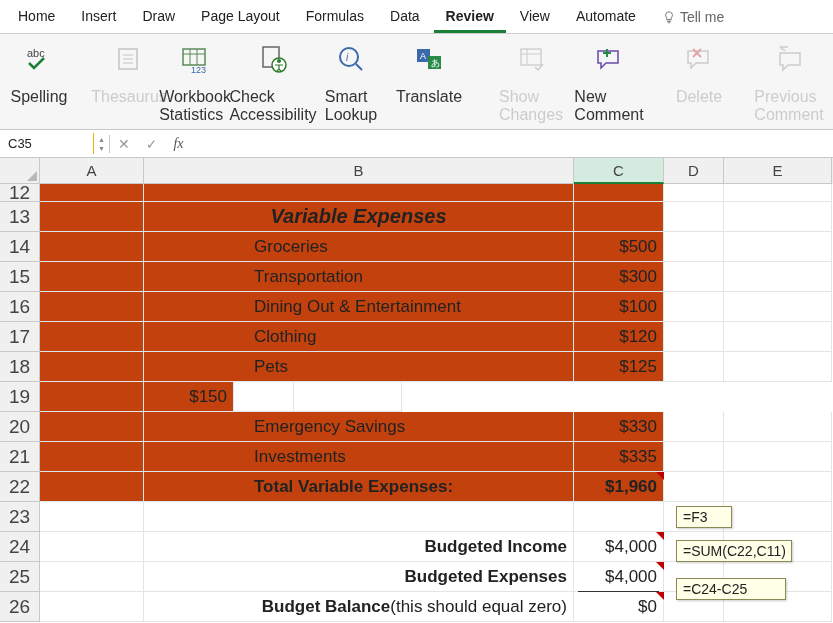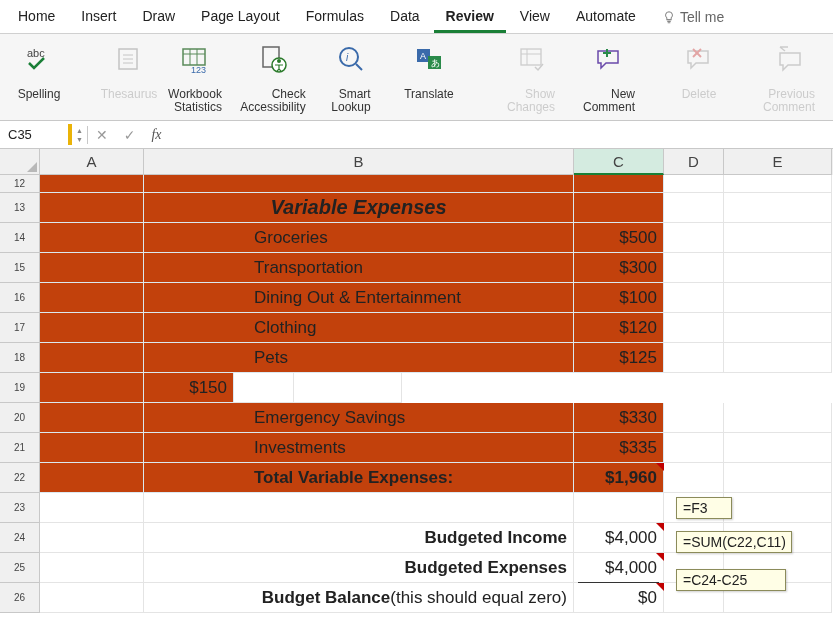--- a/index.html
+++ b/index.html
@@ -9,26 +9,26 @@
     .ribbon-tab { padding: 5px 12px 6px; cursor: pointer; border-bottom: 2px solid transparent; }
     .ribbon-tab.active { border-bottom: 3px solid #1a7f37; font-weight: 600; }
     .tellme { display: flex; align-items: center; gap: 4px; color: #666; }
     .bulb-icon { width: 14px; height: 14px; display: inline-block; }
     
     .ribbon-commands { display: flex; align-items: flex-start; padding: 6px 10px 4px; background: #f6f6f6; border-bottom: 1px solid #c8c8c8; gap: 8px; }
     .cmd-group { display: flex; flex-direction: column; align-items: center; gap: 12px; padding: 2px 8px; cursor: pointer; min-width: 58px; }
     .cmd-group.disabled { opacity: 0.45; cursor: default; margin-left: 24px; }
     .cmd-group.active { background: #d9d9d9; border-radius: 3px; padding: 2px 10px; }
     .cmd-icon { width: 34px; height: 34px; display: flex; align-items: center; justify-content: center; }
-    .cmd-label { font-size: 12px; text-align: right; line-height: 1.1; color: #333; }
+    .cmd-label { font-size: 16px; text-align: left; line-height: 1.1; color: #333; }
     .cmd-group.disabled .cmd-label { color: #999; }
     .sep { width: 1px; background: #d0d0d0; align-self: stretch; margin: 4px 2px; }
     
     .namebox-row { display: flex; align-items: center; border-bottom: 1px solid #c8c8c8; background: #fff; height: 28px; }
-    .namebox { width: 72px; padding: 3px 8px; border-right: 4px solid #eab308; font-size: 13px; }
+    .namebox { width: 94px; padding: 3px 8px; border-right: 1px solid #eab308; font-size: 13px; }
     .nb-stepper { display: flex; flex-direction: column; border-right: 1px solid #c8c8c8; }
     .nb-stepper span { font-size: 7px; line-height: 7px; color: #888; padding: 1px 4px; cursor: pointer; }
     .fx-cancel, .fx-enter, .fx-label { padding: 0 8px; color: #999; cursor: pointer; font-size: 14px; }
     .fx-label { font-style: italic; color: #555; font-family: "Times New Roman", serif; }
     .formula-input { flex: 1; padding: 3px 8px; border: none; outline: none; font-size: 13px; }
     
     .grid-wrapper { position: relative; }
     .grid-corner { position: absolute; left: 0; top: 0; width: 40px; height: 26px; background: #f0f0f0; border-right: 1px solid #c8c8c8; border-bottom: 1px solid #c8c8c8; }
     .grid-corner::after { content: ''; position: absolute; right: 2px; bottom: 2px; width: 0; height: 0; border-left: 10px solid transparent; border-bottom: 10px solid #b8b8b8; }
     
@@ -36,21 +36,21 @@
     .col-h { border-right: 1px solid #c8c8c8; border-bottom: 1px solid #c8c8c8; display: flex; align-items: center; justify-content: center; font-size: 15px; color: #444; }
     .col-h.active { background: #d4ebe0; border-bottom: 2px solid #1a7f37; }
     .col-A { width: 104px; }
     .col-B { width: 430px; }
     .col-C { width: 90px; }
     .col-D { width: 60px; }
     .col-E { width: 108px; }
     
     .grid-body { display: flex; }
     .row-headers { width: 40px; background: #f0f0f0; }
-    .row-h { height: 30px; border-right: 1px solid #c8c8c8; border-bottom: 1px solid #c8c8c8; display: flex; align-items: center; justify-content: center; font-size: 10px; color: #444; }
+    .row-h { height: 30px; border-right: 1px solid #c8c8c8; border-bottom: 1px solid #c8c8c8; display: flex; align-items: center; justify-content: center; font-size: 19px; color: #444; }
     
     .cells { position: relative; }
     .row { display: flex; height: 30px; }
     .cell { border-right: 1px solid #e4e4e4; border-bottom: 1px solid #e4e4e4; display: flex; align-items: center; padding: 0 6px; font-size: 17px; overflow: visible; white-space: nowrap; }
     .cell.c-A { width: 104px; }
     .cell.c-B { width: 430px; }
     .cell.c-C { width: 90px; justify-content: flex-end; }
     .cell.c-D { width: 60px; }
     .cell.c-E { width: 108px; }
     

